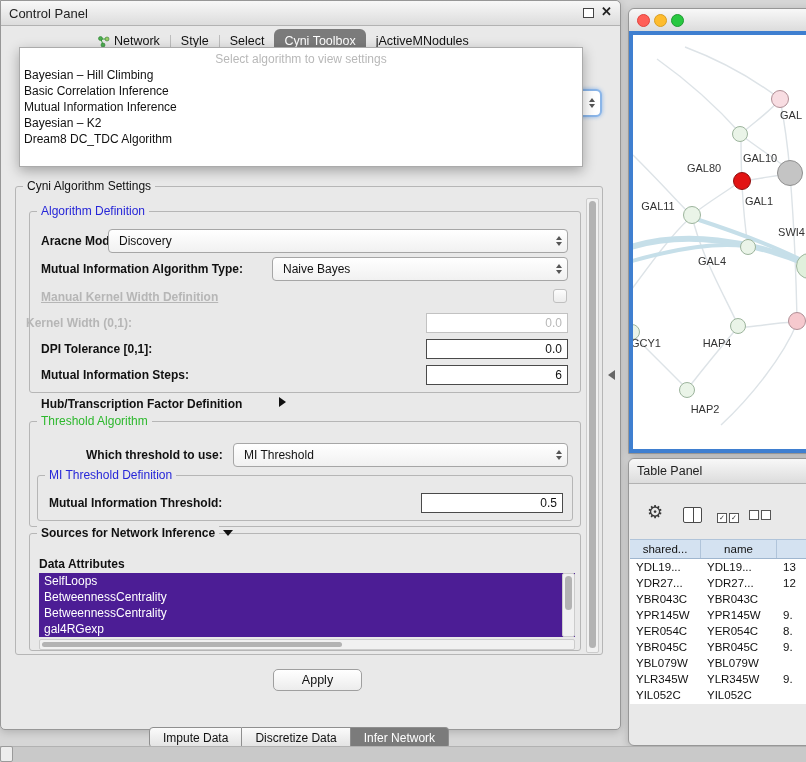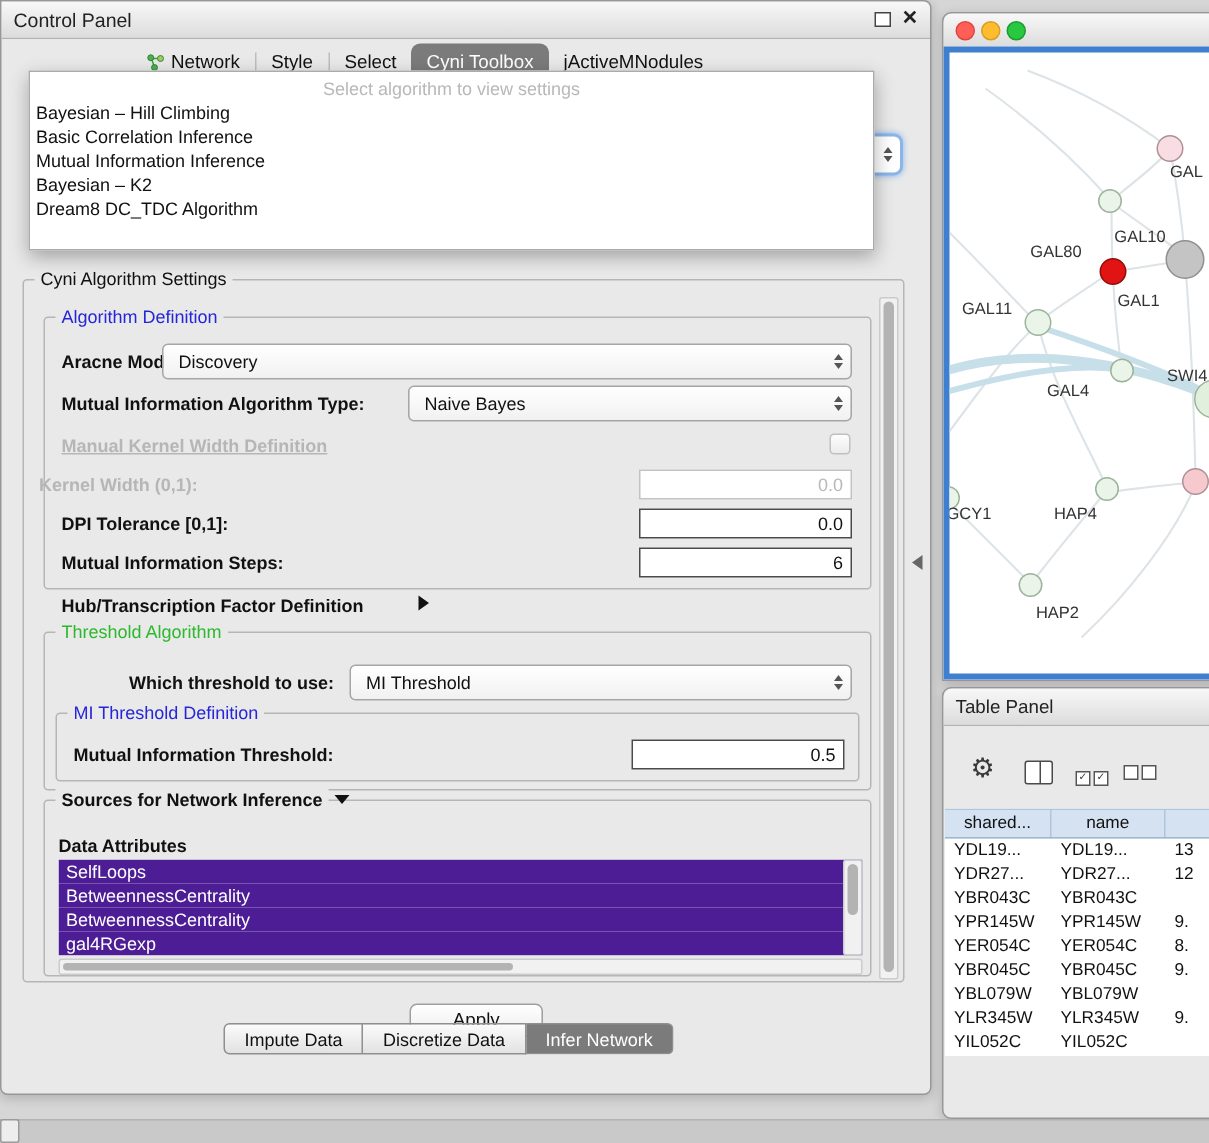--- a/index.html
+++ b/index.html
@@ -204,21 +204,21 @@
   </div>
 
   <div class="sbtrack" style="left:585px;top:197px;width:13px;height:455px;">
     <div class="sbthumb" style="left:2px;right:2px;top:2px;height:447px;"></div>
   </div>
 
   <div class="pushbtn" style="left:272px;top:668px;width:89px;height:22px;">
     <span>Apply</span>
   </div>
 
-  <div class="segrow" style="left:148px;top:681px;">
+  <div class="segrow" style="left:148px;top:726px;">
     <div class="seg">
         <span>Impute Data</span>
       </div>
     <div class="seg">
         <span>Discretize Data</span>
       </div>
     <div class="seg selected">
         <span>Infer Network</span>
       </div>
   </div>
@@ -274,21 +274,21 @@
     <div class="node" style="left:163px;top:218px;width:26px;height:26px;background:#e0f0dc;border:1px solid #9cb49c;"></div>
     <div class="node" style="left:97px;top:283px;width:16px;height:16px;background:#eaf4e8;border:1px solid #9cb49c;"></div>
     <div class="node" style="left:155px;top:277px;width:18px;height:18px;background:#f6c9ce;border:1px solid #b08f96;"></div>
     <div class="node" style="left:-9px;top:289px;width:16px;height:16px;background:#eaf4e8;border:1px solid #9cb49c;"></div>
     <div class="node" style="left:46px;top:347px;width:16px;height:16px;background:#eaf4e8;border:1px solid #9cb49c;"></div>
 
     <span class="nlabel" style="left:71px;top:133px;">GAL80</span>
     <span class="nlabel" style="left:127px;top:123px;">GAL10</span>
     <span class="nlabel" style="left:25px;top:171px;">GAL11</span>
     <span class="nlabel" style="left:126px;top:166px;">GAL1</span>
-    <span class="nlabel" style="left:146px;top:216px;padding-left:25px;">SWI4</span>
+    <span class="nlabel" style="left:146px;top:197px;padding-left:25px;">SWI4</span>
     <span class="nlabel" style="left:79px;top:226px;">GAL4</span>
     <span class="nlabel" style="left:13px;top:308px;">GCY1</span>
     <span class="nlabel" style="left:84px;top:308px;">HAP4</span>
     <span class="nlabel" style="left:72px;top:374px;">HAP2</span>
     <span class="nlabel" style="left:158px;top:80px;">GAL</span>
 
   </div>
 </div>
 
 <div class="win" style="left:628px;top:458px;width:192px;height:286px;border-radius:6px 0 0 6px;">

